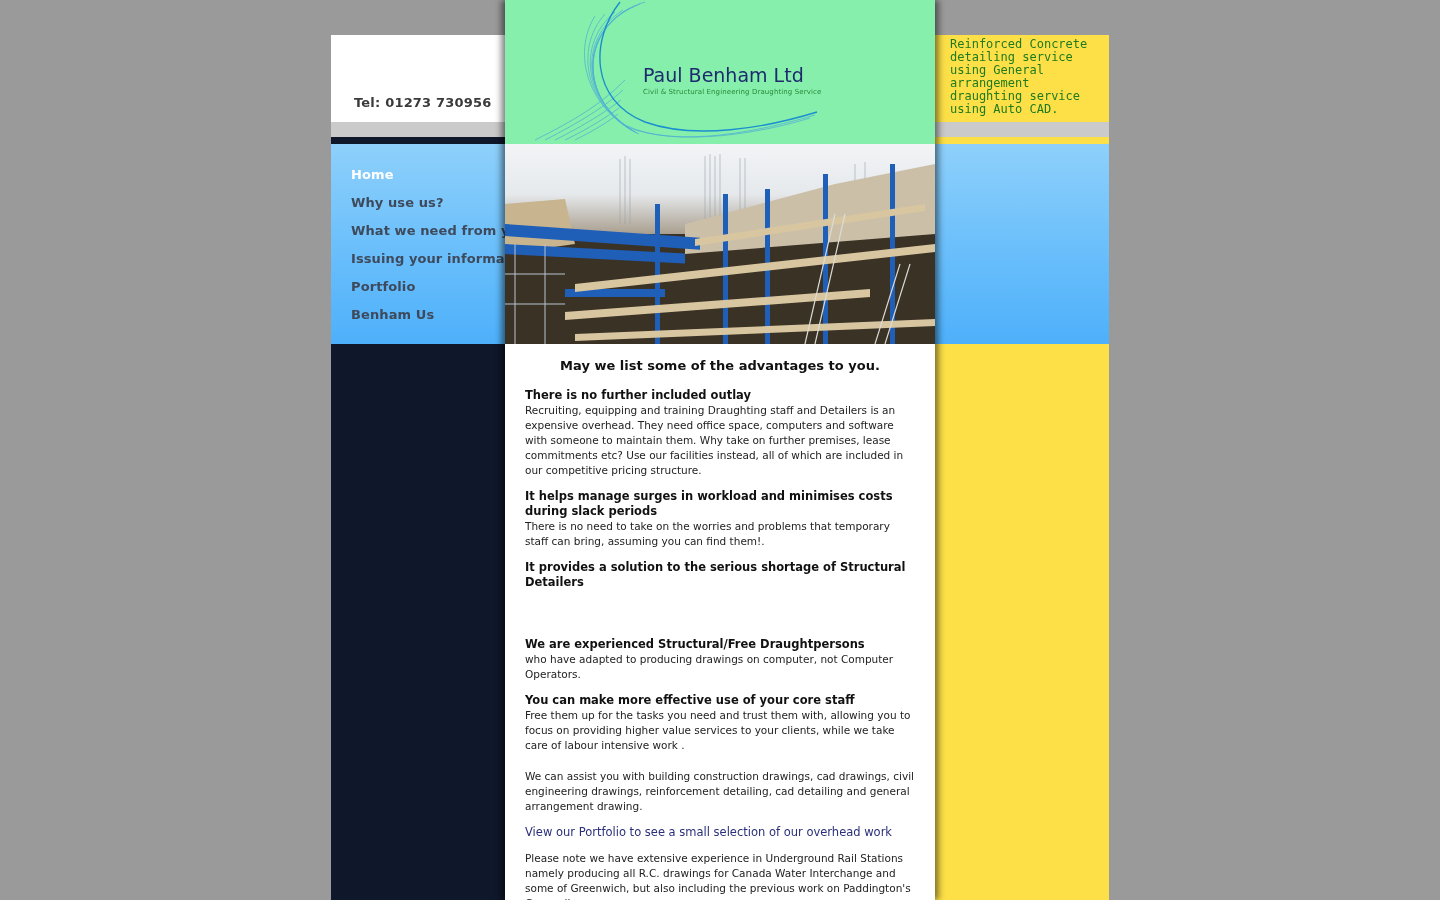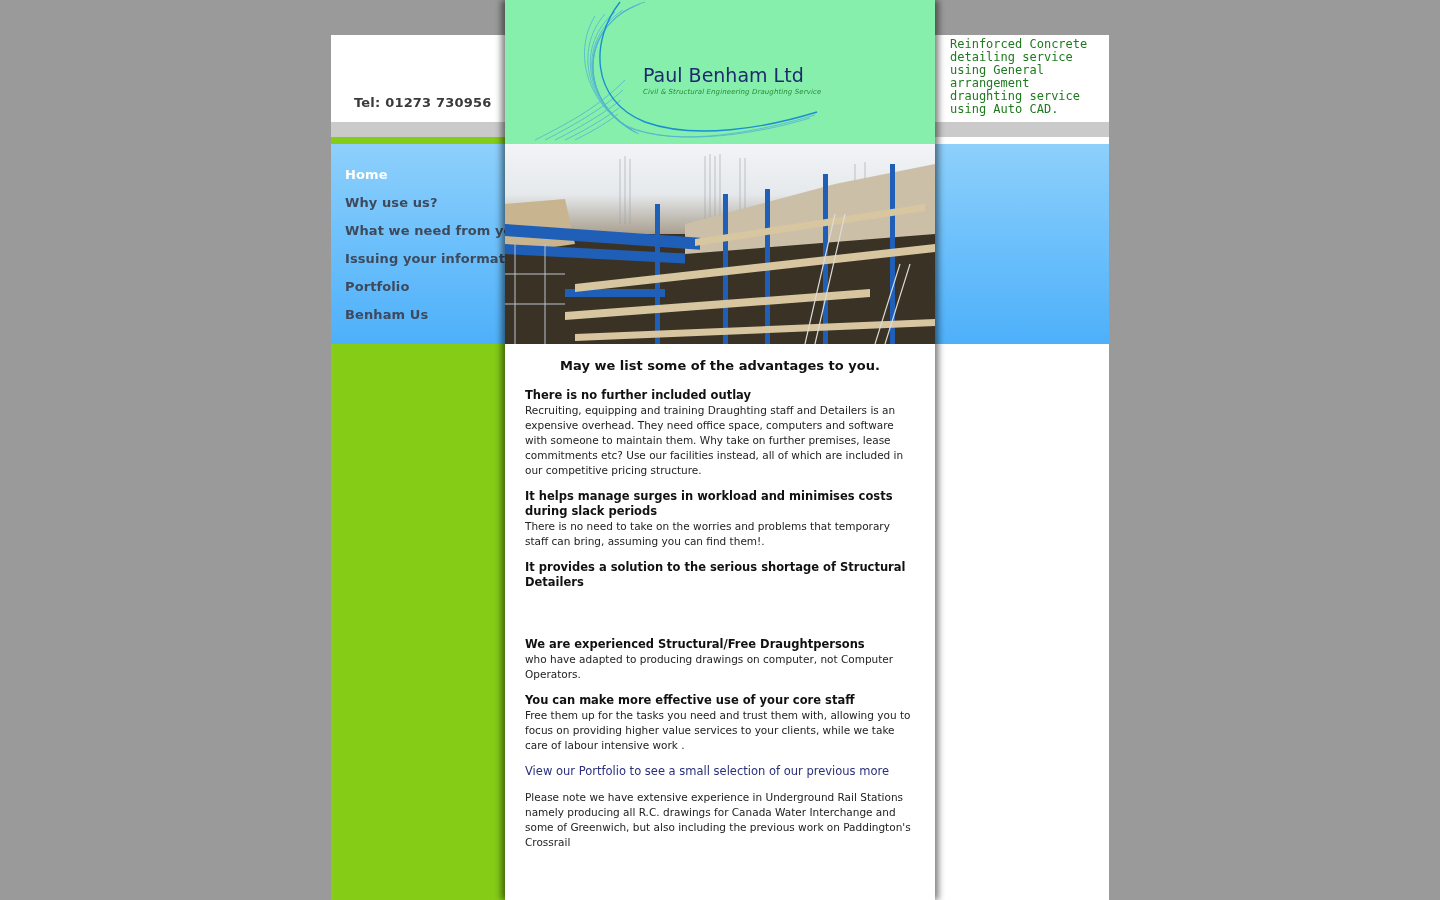--- a/index.html
+++ b/index.html
@@ -5,76 +5,76 @@
     * { box-sizing: border-box; margin: 0; padding: 0; }
     html, body { width: 1440px; height: 900px; overflow: hidden; }
     body {
       background: #9a9a9a;
       font-family: "DejaVu Sans", sans-serif;
       position: relative;
     }
     
     .left-col {
       position: absolute; left: 331px; top: 35px; width: 175px; height: 865px;
-      background: #84cc16;
+      background: #0f172a;
     }
     .left-top { position: absolute; left: 0; top: 0; width: 175px; height: 87px; background: #fff; }
     .phone {
       position: absolute; left: 23px; top: 60px;
       font-size: 13px; font-weight: bold; color: #3a3a3a; letter-spacing: 0.2px;
       white-space: nowrap;
     }
     .grey-strip-l { position: absolute; left: 0; top: 87px; width: 175px; height: 15px; background: #cacaca; }
     .nav {
       position: absolute; left: 0; top: 109px; width: 175px; height: 200px;
       background: linear-gradient(to bottom, #8ed0fb 0%, #6cc0fb 50%, #4eb0fa 100%);
     }
-    .nav ul { list-style: none; padding-top: 20px; padding-left: 14px; }
+    .nav ul { list-style: none; padding-top: 20px; padding-left: 20px; }
     .nav li { height: 28px; }
     .nav a {
       font-size: 13px; font-weight: bold; color: #3e4a5c; text-decoration: none;
       white-space: nowrap; letter-spacing: 0.1px;
     }
     .nav a.active { color: #ffffff; }
 
     
     .center-col {
       position: absolute; left: 505px; top: 0; width: 430px; height: 900px;
       background: #ffffff;
       box-shadow: -4px 0 6px rgba(0,0,0,0.45), 4px 0 6px rgba(0,0,0,0.45);
     }
     .logo-area { position: relative; width: 430px; height: 144px; background: #86efac; overflow: hidden; }
     .logo-title {
       position: absolute; left: 138px; top: 64px;
       font-size: 19px; color: #1d2a6e; white-space: nowrap;
     }
     .logo-sub {
       position: absolute; left: 138px; top: 88px;
-      font-size: 7px; color: #2a8a3a; font-style: italic; white-space: nowrap; letter-spacing: 0.1px;
+      font-size: 7px; color: #2a8a3a; white-space: nowrap; letter-spacing: 0.1px;
     }
     .hero {
       position: relative; width: 430px; height: 200px; overflow: hidden;
       background: linear-gradient(to bottom, #f2f4f6 0%, #e6e9ec 25%, #8a7a60 55%, #4a3f30 80%, #3a3328 100%);
     }
     .content { padding: 14px 20px 0 20px; color: #1a1a1a; }
     .headline {
       text-align: center; font-size: 13px; font-weight: bold; line-height: 15px;
       color: #111; margin-bottom: 15px;
     }
     .section { margin-bottom: 11px; }
     .section h3 { font-size: 11.5px; font-weight: bold; line-height: 15px; color: #111; }
     .section p { font-size: 10.5px; line-height: 15px; color: #222; }
     .spacer { height: 36px; }
     .link { font-size: 11.5px; color: #2a2f7a; line-height: 15px; margin-bottom: 11px; }
     .link a { color: #2a2f7a; text-decoration: none; }
 
     
     .right-col {
       position: absolute; left: 935px; top: 35px; width: 174px; height: 865px;
-      background: #ffffff;
+      background: #fde047;
     }
     .right-text {
       position: absolute; left: 15px; top: 3px; width: 150px;
       font-family: "DejaVu Sans Mono", monospace; font-size: 12px; line-height: 13px;
       color: #1e7a1e;
     }
     .grey-strip-r { position: absolute; left: 0; top: 87px; width: 174px; height: 15px; background: #cacaca; }
     .right-band {
       position: absolute; left: 0; top: 109px; width: 174px; height: 200px;
       background: linear-gradient(to bottom, #8ed0fb 0%, #6cc0fb 50%, #4eb0fa 100%);
@@ -206,20 +206,23 @@
     </div>
     <div class="spacer"></div>
     <div class="section">
       <h3>We are experienced Structural/Free Draughtpersons</h3>
       <p>who have adapted to producing drawings on computer, not Computer Operators.</p>
     </div>
     <div class="section">
       <h3>You can make more effective use of your core staff</h3>
       <p>Free them up for the tasks you need and trust them with, allowing you to focus on providing higher value services to your clients, while we take care of labour intensive work .</p>
     </div>
+    <div class="section" style="margin-top:16px;">
+      <p>We can assist you with building construction drawings, cad drawings, civil engineering drawings, reinforcement detailing, cad detailing and general arrangement drawing.</p>
+    </div>
     <div class="link">
-      <a href="#">View our Portfolio to see a small selection of our previous more</a>
+      <a href="#">View our Portfolio to see a small selection of our overhead work</a>
     </div>
     <div class="section">
       <p>Please note we have extensive experience in Underground Rail Stations namely producing all R.C. drawings for Canada Water Interchange and some of Greenwich, but also including the previous work on Paddington's Crossrail</p>
     </div>
   </div>
 </div>
 
 </body></html>

